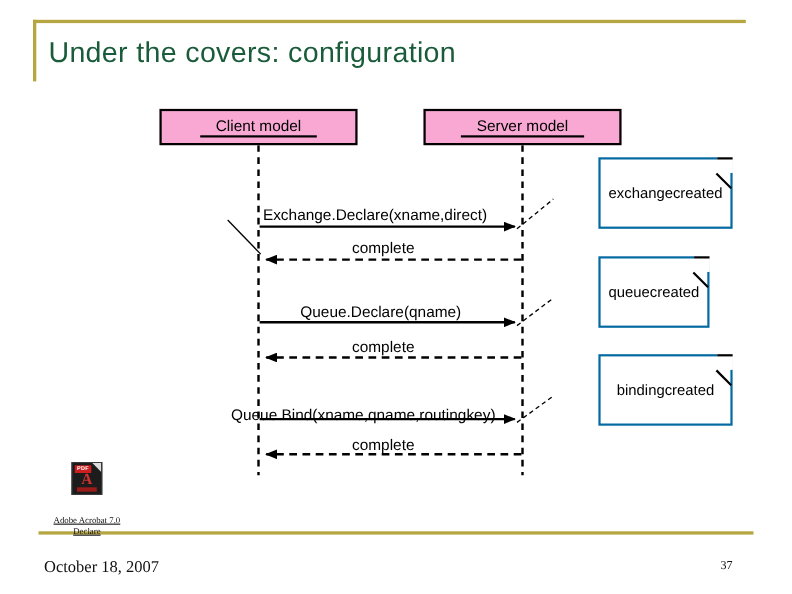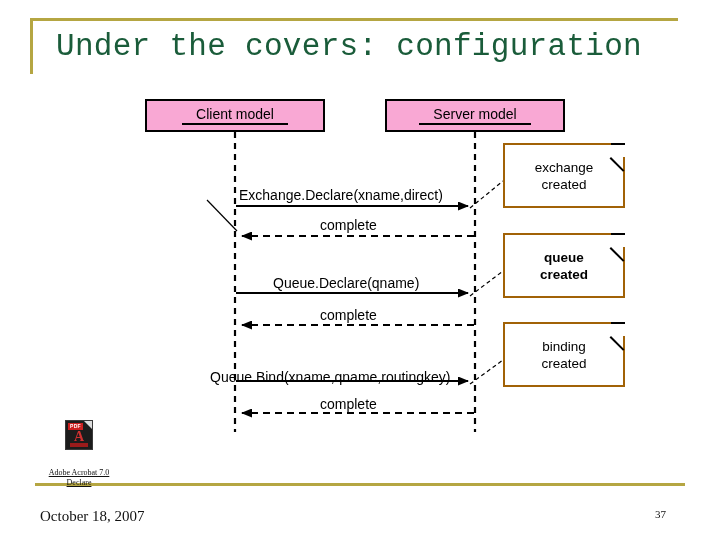--- a/index.html
+++ b/index.html
@@ -31,24 +31,24 @@
   }
   .rule-bottom {
     position: absolute;
     left: 35px; top: 483px;
     width: 650px; height: 3px;
     background: #b5a642;
   }
 
   .slide-title {
     position: absolute;
-    left: 56px; top: 24px;
+    left: 44px; top: 24px;
     width: 630px;
-    font-family: Liberation Mono, monospace;
-    font-size: 31px;
+    font-family: Liberation Sans, sans-serif;
+    font-size: 26px;
     line-height: 46px;
     color: #1a5c3a;
     letter-spacing: 0.3px;
     white-space: nowrap;
   }
 
   
   #diagram {
     position: absolute;
     left: 0; top: 0;
@@ -68,31 +68,32 @@
     font-size: 14px;
     color: #000;
     border-bottom: 2px solid #000;
     padding: 0 14px 1px 14px;
     line-height: 16px;
   }
 
   .note {
     position: absolute;
     box-sizing: border-box;
-    border: 2px solid #a16207;
+    border: 2px solid #0369a1;
     background: #fff;
     display: flex;
-    flex-direction: column;
+    flex-direction: row;
     align-items: center;
     justify-content: center;
     font-size: 13.5px;
     line-height: 17px;
     color: #000;
     text-align: center;
     white-space: nowrap;
+    margin-left: 41px;
   }
   .note .fold {
     position: absolute;
     right: -2px; top: -2px;
     width: 0; height: 0;
     border-left: 14px solid #fff;
     border-top: 14px solid #fff;
     box-sizing: border-box;
   }
   .note .fold::before {
@@ -259,21 +260,21 @@
   <div class="msg-label" style="left:320px; top:396px;">complete</div>
 
 
   <div class="note" style="left:503px; top:143px; width:122px; height:65px;">
     <span class="fold-v"></span>
     <span class="fold"></span>
     <span>exchange</span>
     <span>created</span>
   </div>
 
-  <div class="note" style="left:503px; top:233px; width:122px; height:65px;font-weight:bold;">
+  <div class="note" style="left:503px; top:233px; width:101px; height:65px;">
     <span class="fold-v"></span>
     <span class="fold"></span>
     <span>queue</span>
     <span>created</span>
   </div>
 
   <div class="note" style="left:503px; top:322px; width:122px; height:65px;">
     <span class="fold-v"></span>
     <span class="fold"></span>
     <span>binding</span>

